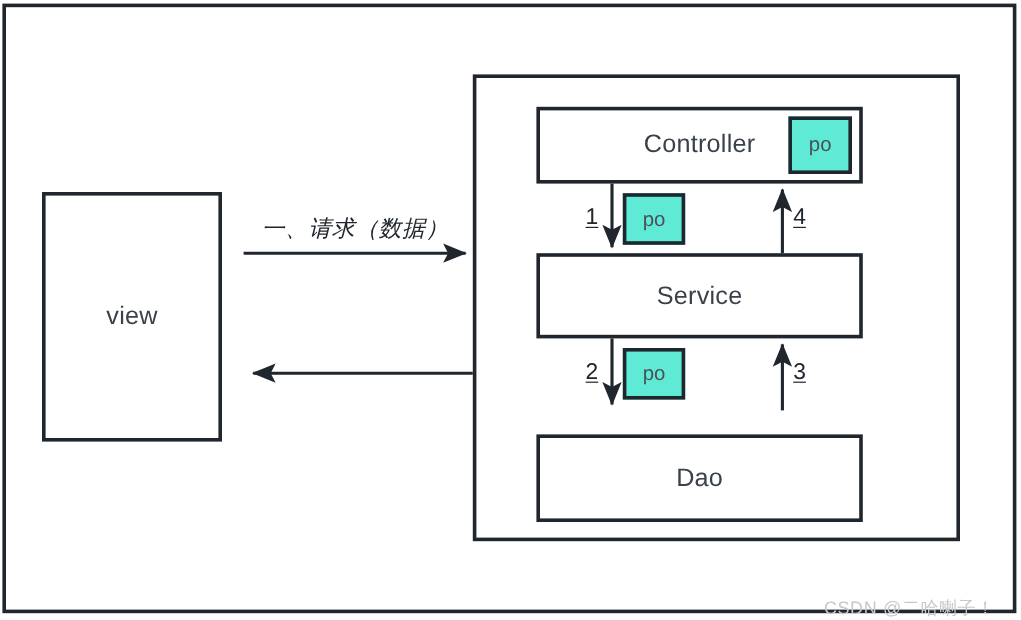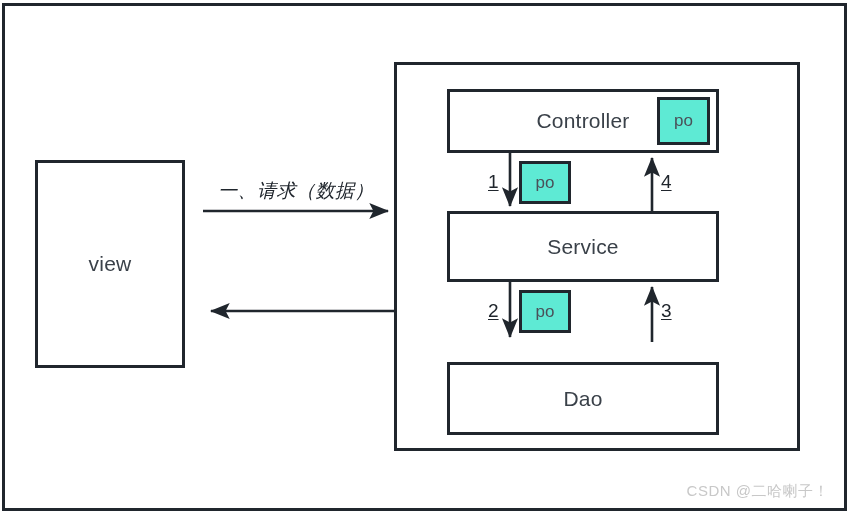--- a/index.html
+++ b/index.html
@@ -122,21 +122,21 @@
     color: #20262d;
     white-space: nowrap;
     letter-spacing: 0.5px;
     font-style: italic;
   }
   #req-label { left: 218px; top: 178px; }
   #resp-label { left: 218px; top: 278px; }
   .watermark {
     position: absolute;
     right: 22px;
-    bottom: 16px;
+    bottom: 0;
     font-size: 15px;
     color: #c8c8c8;
     white-space: nowrap;
     letter-spacing: 0.5px;
   }
   svg.arrows {
     position: absolute;
     left: 0;
     top: 0;
     width: 851px;

